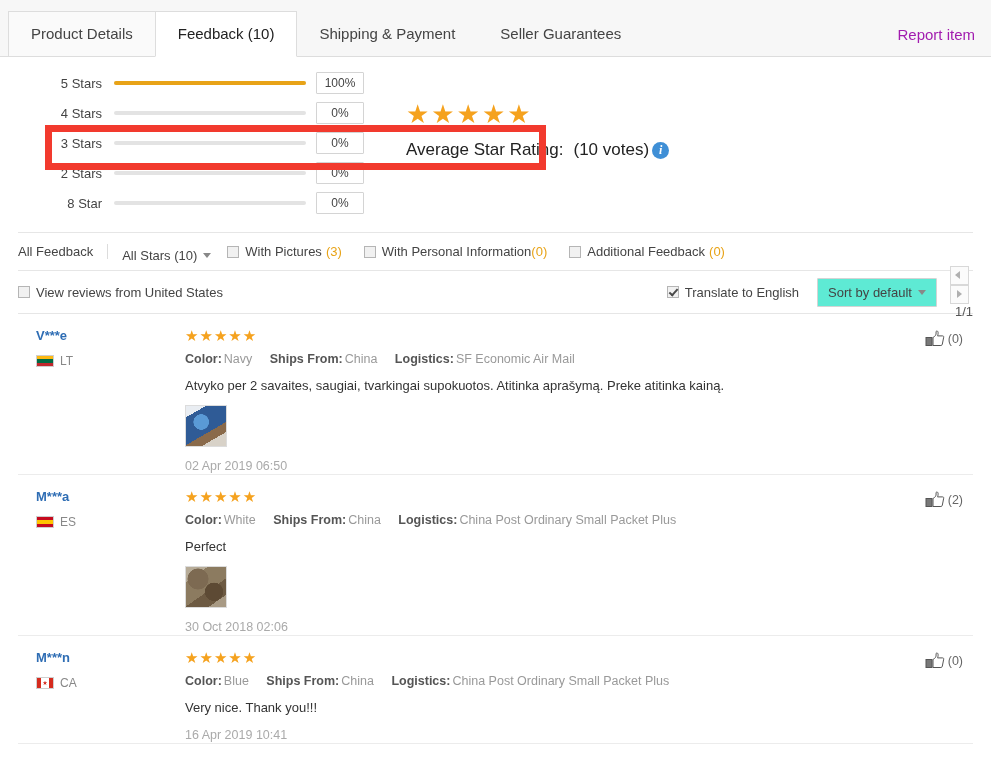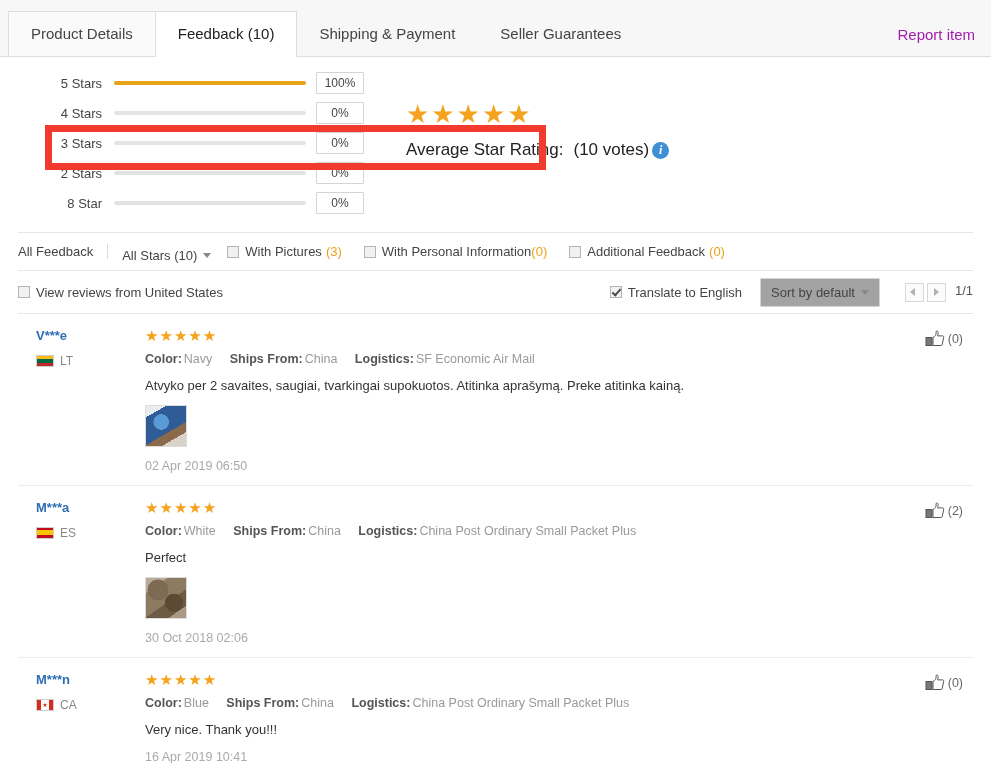--- a/index.html
+++ b/index.html
@@ -226,31 +226,31 @@
     color: #444444;
     position: relative;
   }
   .row2 .right {
     margin-left: auto;
     display: flex;
     align-items: center;
   }
   .sort-btn {
     border: 1px solid #d4d4d4;
-    background: #a3a3a3;
+    background: #5eead4;
     padding: 6px 10px;
     margin-left: 18px;
     display: flex;
     align-items: center;
     cursor: pointer;
     font-size: 13px;
     color: #444444;
     border-radius: 1px;
   }
-  .pager { display: flex; align-items: flex-start; margin-left: 25px; }
+  .pager { display: flex; align-items: center; margin-left: 12px; flex-direction: column; }
   .pager-btn {
     width: 17px;
     height: 17px;
     border: 1px solid #d8d8d8;
     background: #fbfbfb;
     margin-right: 3px;
     position: relative;
     cursor: pointer;
   }
   .pager-btn::after {
@@ -261,23 +261,24 @@
     border-bottom: 4px solid transparent;
   }
   .pager-btn.prev::after { left: 4px; border-right: 5px solid #b0b0b0; }
   .pager-btn.next::after { left: 6px; border-left: 5px solid #b0b0b0; }
   .pager-label { margin-left: 6px; color: #555555; font-size: 13px; }
 
   
   .reviews { margin: 0 18px; }
   .review {
     display: flex;
-    padding: 14px 0 12px 0;
+    padding: 14px 0 1px 0;
     border-bottom: 1px solid #ececec;
     position: relative;
+    gap: 40px;
   }
   .rv-user { width: 127px; flex: none; padding-left: 18px; box-sizing: border-box; }
   .rv-name {
     color: #2e6db4;
     font-weight: bold;
     font-size: 13px;
     cursor: pointer;
   }
   .rv-country {
     margin-top: 11px;

